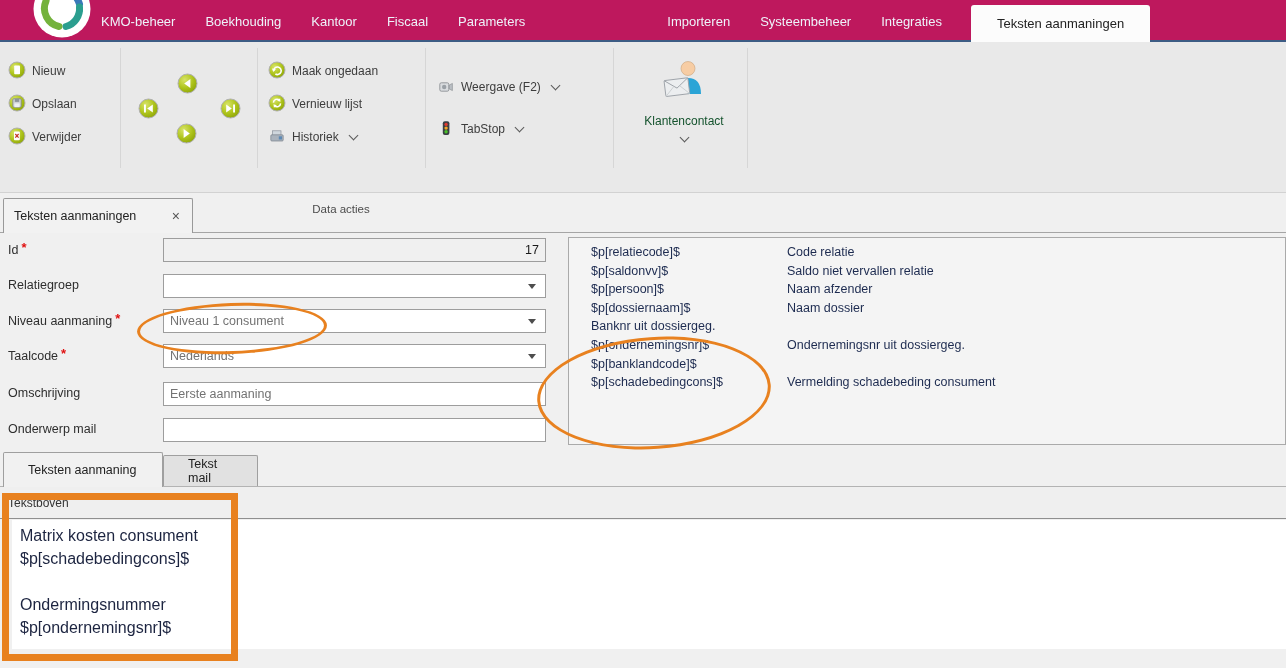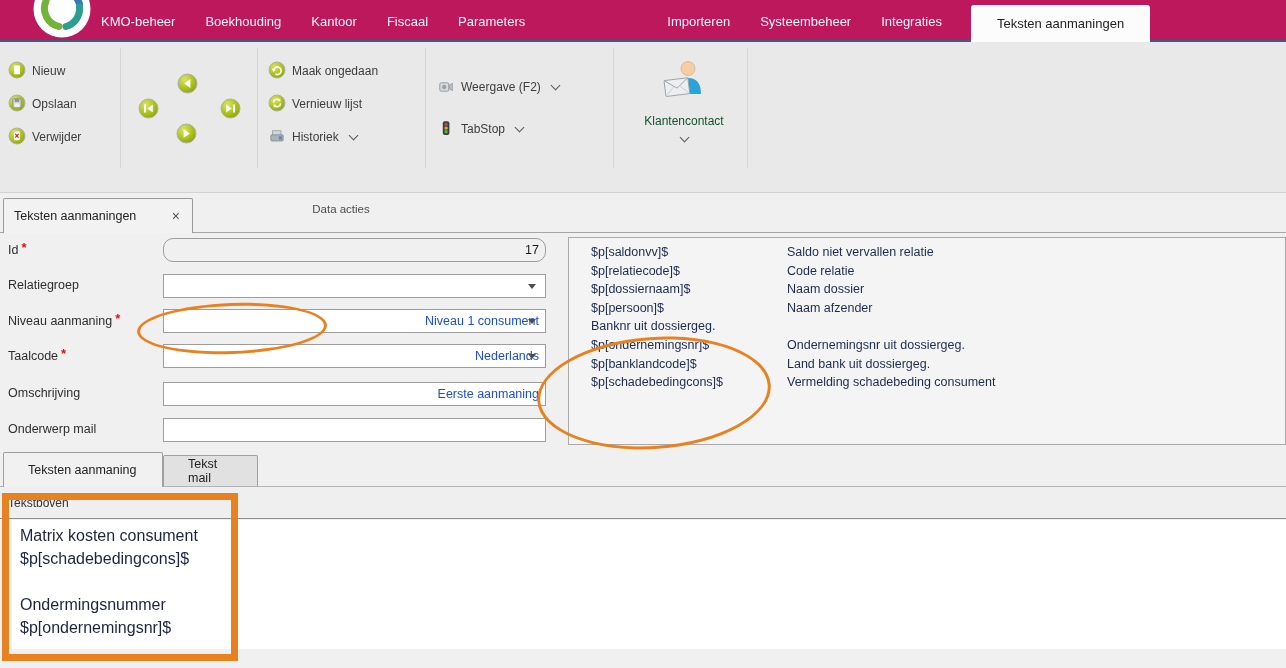--- a/index.html
+++ b/index.html
@@ -39,23 +39,23 @@
   .docstrip-line{position:absolute;left:0;top:232px;width:100%;height:1px;background:#a5a5a5;}
   .doctab{position:absolute;left:3px;top:198px;width:190px;height:35px;background:#f2f2f2;
     border:1px solid #999;border-bottom:none;border-radius:2px 2px 0 0;z-index:3;
     display:flex;align-items:center;box-sizing:border-box;}
   .doctab .t{font-size:12.5px;color:#222;margin-left:10px;}
   .doctab .x{margin-left:auto;margin-right:12px;color:#555;font-size:14px;line-height:1;cursor:default;}
   
   .flabel{position:absolute;left:8px;font-size:12.5px;color:#2e2e2e;white-space:nowrap;}
   .req{color:#e01010;font-weight:bold;font-size:13px;margin-left:3px;position:relative;top:-2px;}
   .finput{position:absolute;left:163px;width:383px;height:24px;box-sizing:border-box;
-    border:1px solid #9d9d9d;background:#fff;font-family:inherit;font-size:12.5px;color:#1d4ed8;
-    padding:0 6px;outline:none;text-align:right;}
-  .finput.readonly{background:#f0f0f0;text-align:right;color:#1a1a1a;border-radius:10px;}
+    border:1px solid #9d9d9d;background:#fff;font-family:inherit;font-size:12.5px;color:#737373;
+    padding:0 6px;outline:none;}
+  .finput.readonly{background:#f0f0f0;text-align:right;color:#1a1a1a;}
   .comboarrow{position:absolute;left:528px;width:0;height:0;border-left:4px solid transparent;
     border-right:4px solid transparent;border-top:5px solid #4d4d4d;cursor:default;}
   
   .phpanel{position:absolute;left:568px;top:237px;width:718px;height:208px;box-sizing:border-box;
     border:1px solid #aaa;background:#f4f4f4;padding:5px 0 0 22px;overflow:hidden;}
   .phrow{display:flex;font-size:12.5px;line-height:18.6px;color:#1d2b50;}
   .phrow .code{width:196px;flex:0 0 auto;}
   .phrow .desc{flex:1;}
   
   .subtab-line{position:absolute;left:0;top:486px;width:100%;height:1px;background:#b3b3b3;}
@@ -272,45 +272,44 @@
 
   <span class="flabel" style="top:386px">Omschrijving</span>
   <input class="finput" style="top: 382px;" value="Eerste aanmaning">
 
   <span class="flabel" style="top:422px">Onderwerp mail</span>
   <input class="finput" style="top: 418px;" value="">
 </div>
 
 <div class="phpanel">
   <div class="phrow">
+      <span class="code">$p[relatiecode]$</span>
+      <span class="desc">Code relatie</span>
+    </div>
+  <div class="phrow">
       <span class="code">$p[saldonvv]$</span>
       <span class="desc">Saldo niet vervallen relatie</span>
     </div>
   <div class="phrow">
-      <span class="code">$p[relatiecode]$</span>
-      <span class="desc">Code relatie</span>
+      <span class="code">$p[persoon]$</span>
+      <span class="desc">Naam afzender</span>
     </div>
   <div class="phrow">
       <span class="code">$p[dossiernaam]$</span>
       <span class="desc">Naam dossier</span>
     </div>
   <div class="phrow">
-      <span class="code">$p[persoon]$</span>
-      <span class="desc">Naam afzender</span>
-    </div>
-  <div class="phrow">
       <span class="desc">Banknr uit dossiergeg.</span>
     </div>
   <div class="phrow">
       <span class="code">$p[ondernemingsnr]$</span>
       <span class="desc">Ondernemingsnr uit dossiergeg.</span>
     </div>
   <div class="phrow">
       <span class="code">$p[banklandcode]$</span>
-      <span class="desc">Land bank uit dossiergeg.</span>
     </div>
   <div class="phrow">
       <span class="code">$p[schadebedingcons]$</span>
       <span class="desc">Vermelding schadebeding consument</span>
     </div>
 </div>
 
 <div class="subtab-line"></div>
 <div class="subtab active">Teksten aanmaning</div>
 <div class="subtab inactive">Tekst mail</div>

